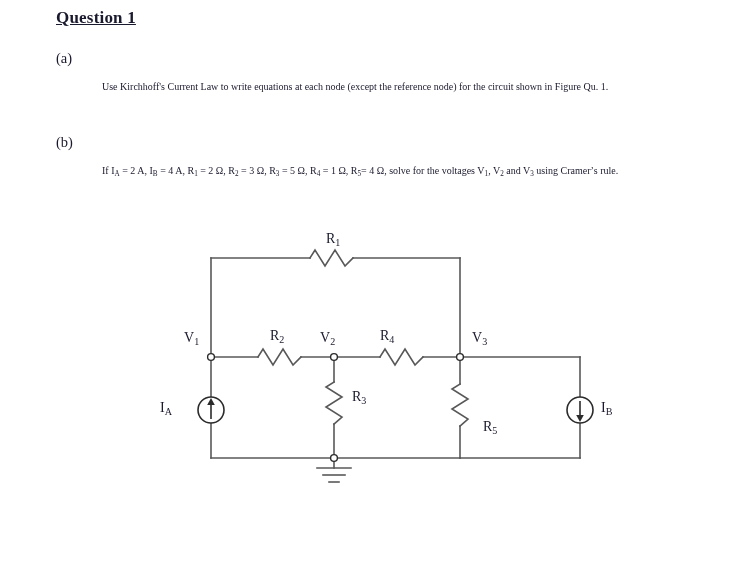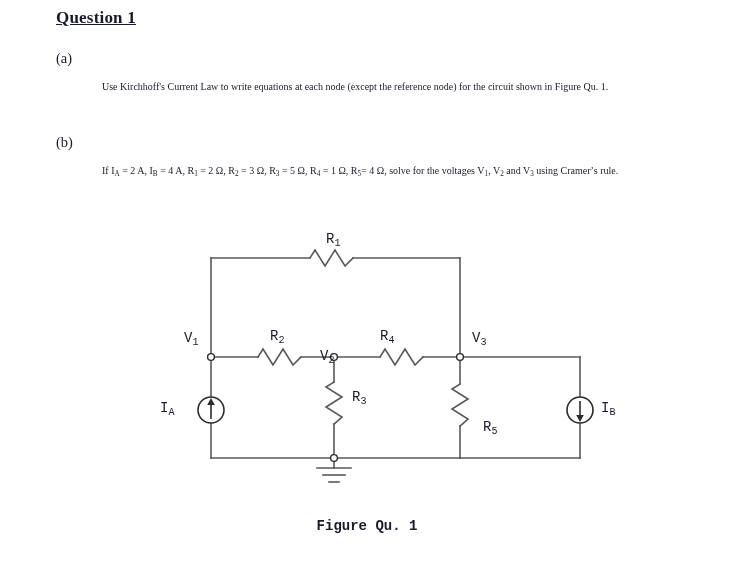--- a/index.html
+++ b/index.html
@@ -57,21 +57,20 @@
     line-height: 0;
   }
 
   
   #figure {
     position: absolute;
     left: 0;
     top: 0;
     width: 734px;
     height: 562px;
-    font-family: Liberation Mono, monospace;
   }
   .fig-caption {
     position: absolute;
     left: 0;
     top: 518px;
     width: 734px;
     text-align: center;
     font-size: 14px;
     font-weight: bold;
   }
@@ -167,20 +166,19 @@
 
   </svg>
 
   <div class="cl" style="left:326px; top:231px;">R<sub>1</sub></div>
   <div class="cl" style="left:270px; top:328px;">R<sub>2</sub></div>
   <div class="cl" style="left:352px; top:389px;">R<sub>3</sub></div>
   <div class="cl" style="left:380px; top:328px;">R<sub>4</sub></div>
   <div class="cl" style="left:483px; top:391px;margin-top:28px;">R<sub>5</sub></div>
 
   <div class="cl" style="left:184px; top:330px;text-align:right;">V<sub>1</sub></div>
-  <div class="cl" style="left:320px; top:348px;">V<sub>2</sub></div>
+  <div class="cl" style="left:320px; top:330px;">V<sub>2</sub></div>
   <div class="cl" style="left:472px; top:330px;">V<sub>3</sub></div>
 
   <div class="cl" style="left:160px; top:400px;">I<sub>A</sub></div>
   <div class="cl" style="left:601px; top:400px;">I<sub>B</sub></div>
 
-  <div class="fig-caption">Figure Qu. 1</div>
 </div>
 
 </body></html>

